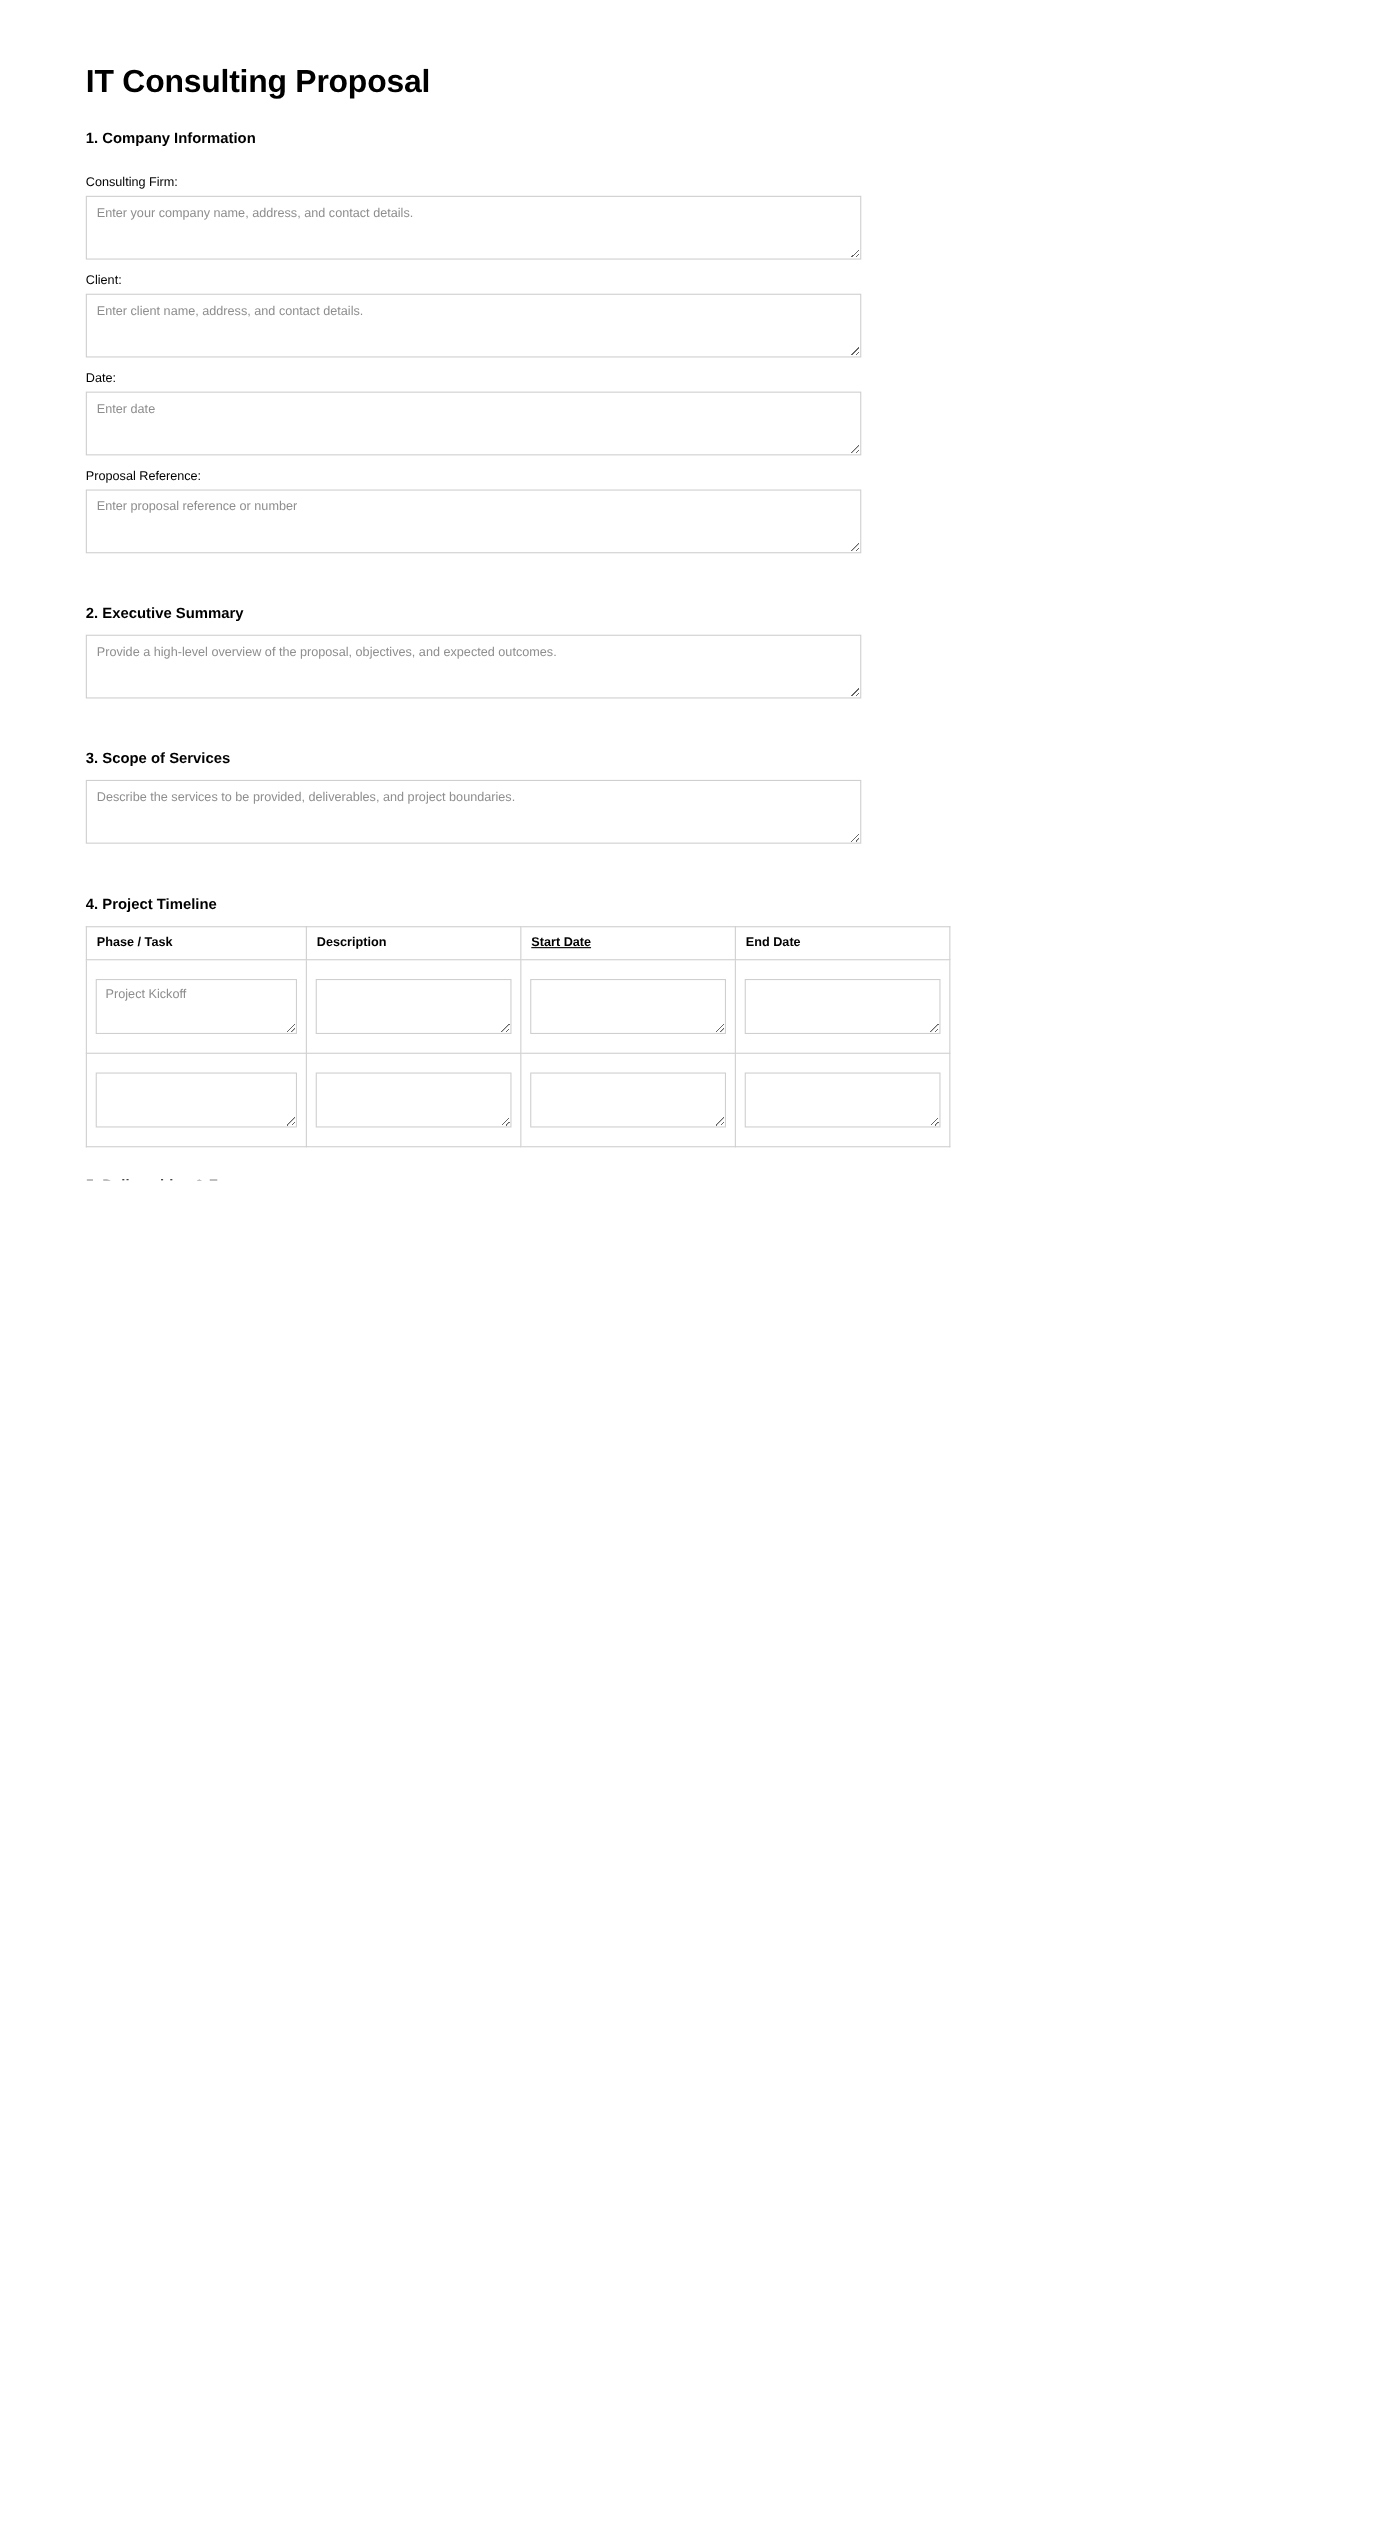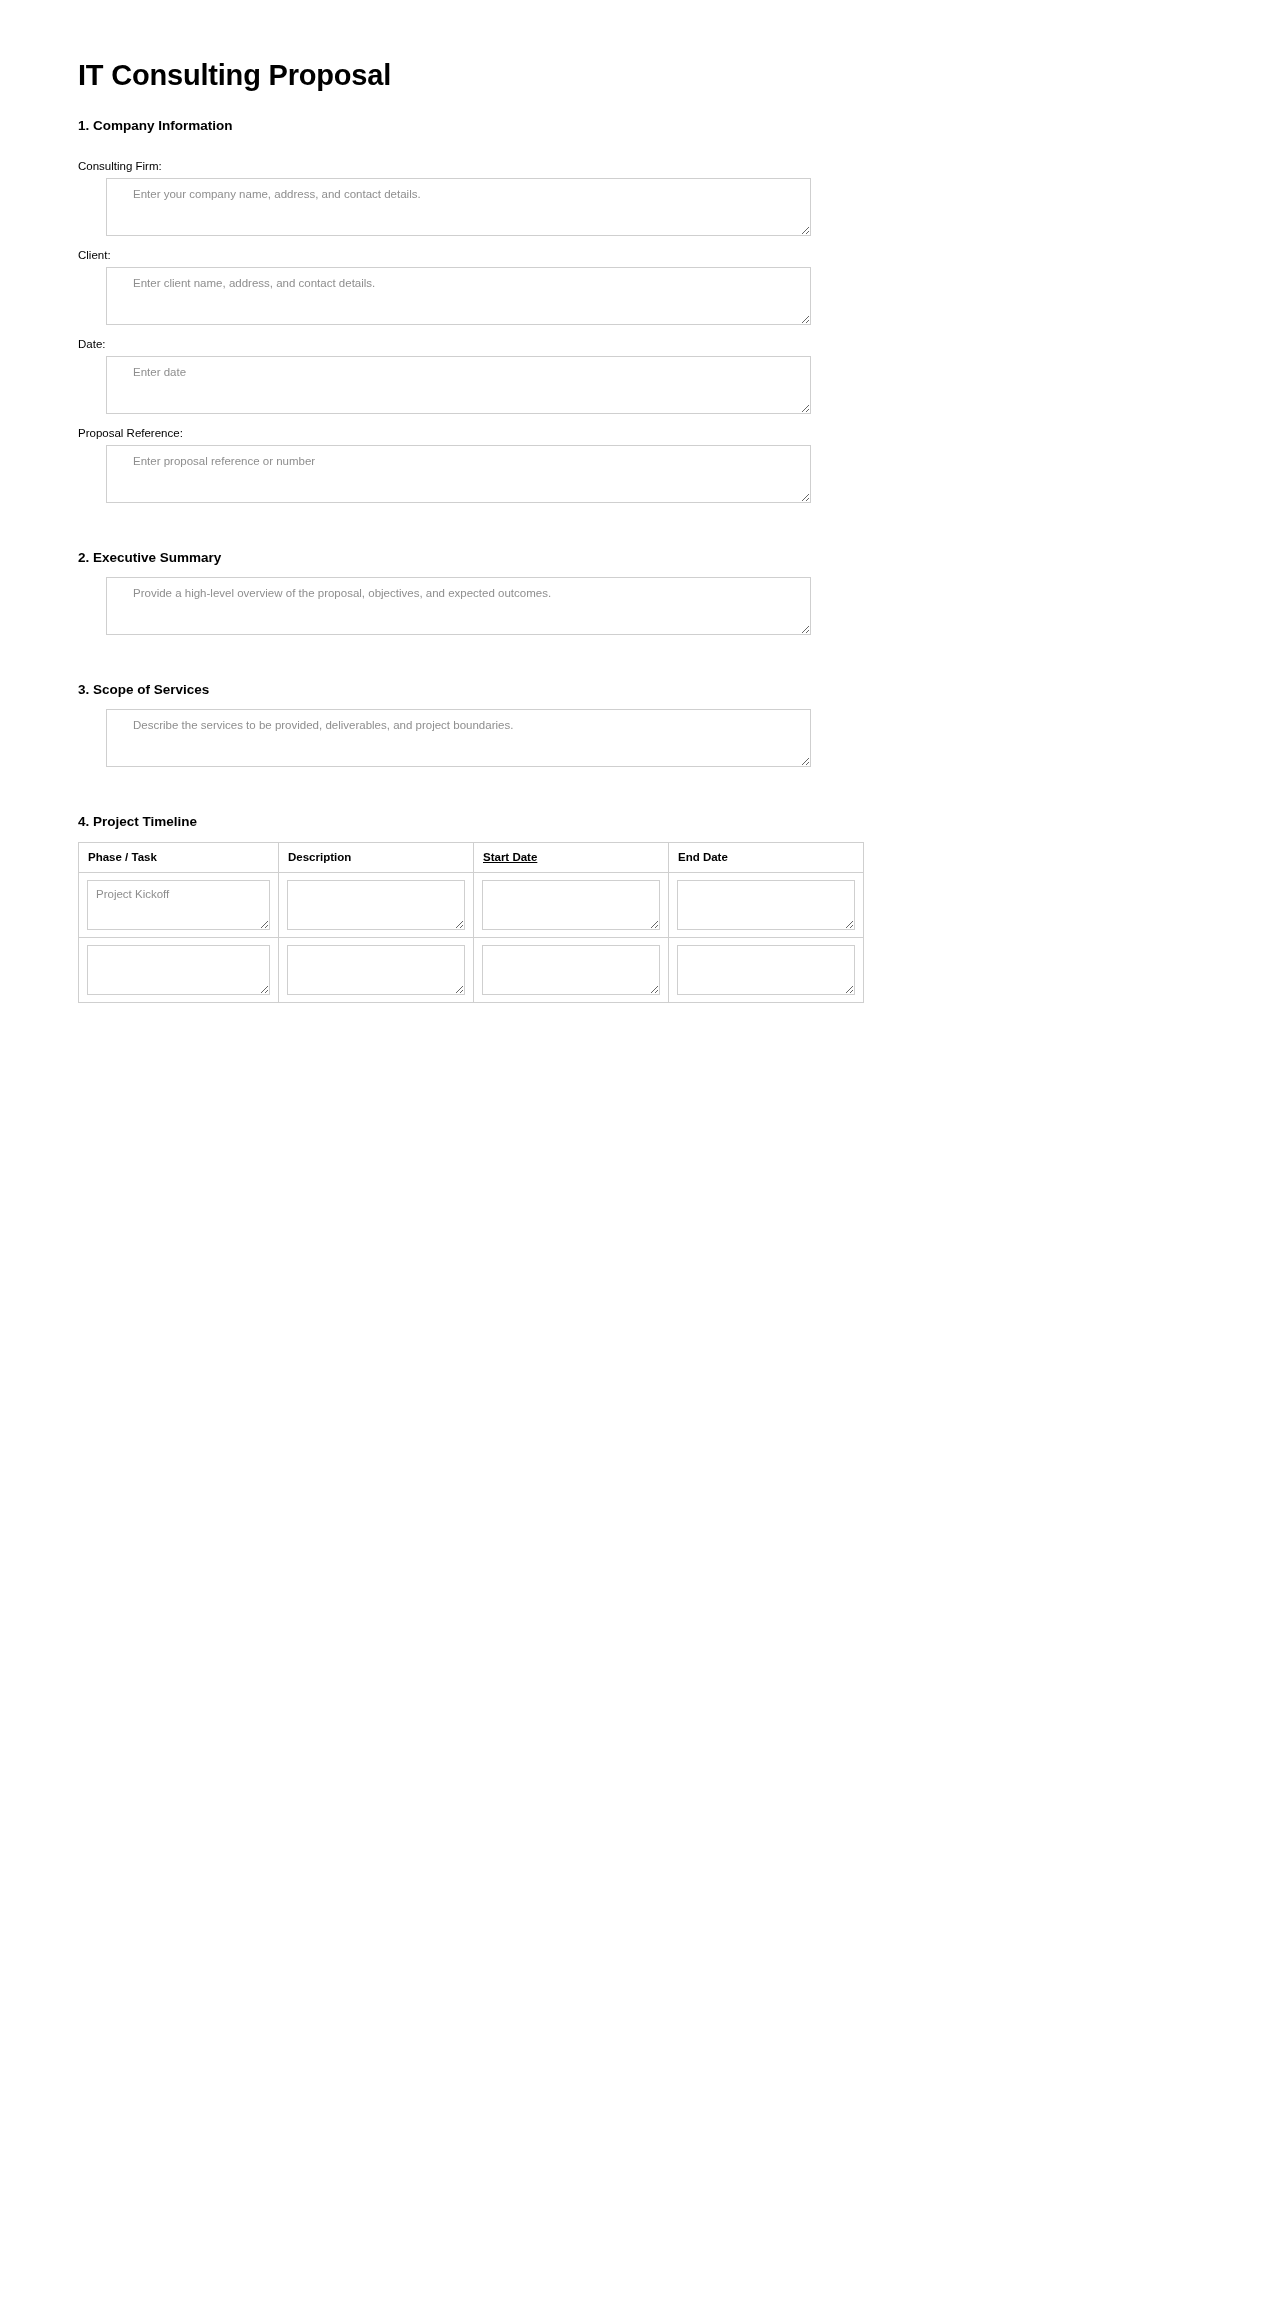--- a/index.html
+++ b/index.html
@@ -57,25 +57,24 @@
   .ta {
     box-sizing: border-box;
     display: block;
     width: 705px;
     border: 1px solid #cfcfcf;
     background: #ffffff;
     font-family: "Liberation Sans", sans-serif;
     font-size: 11.5px;
     line-height: 15px;
     color: #333333;
-    padding: 8px 26px;
+    padding: 8px 9px;
     outline: none;
     overflow: hidden;
     resize: vertical;
-    margin-left: 28px;
   }
   .ta::placeholder { color: #8e8e8e; opacity: 1; }
   .ta.h-small { height: 58px; }
   .ta.h-block { height: 58px; }
   .block-gap { margin-top: 10px; }
 
   table.timeline {
     border-collapse: collapse;
     width: 705px;
     margin-top: 11px;
@@ -87,21 +86,21 @@
     font-weight: bold;
     text-align: left;
     padding: 7px 9px;
     line-height: 15px;
     background: #ffffff;
     color: #000000;
     margin-top: 40px;
   }
   table.timeline td {
     border: 1px solid #cfcfcf;
-    padding: 7px 8px;
+    padding: 17px 8px;
     vertical-align: top;
     background: #ffffff;
   }
   table.timeline td .cell-ta {
     box-sizing: border-box;
     display: block;
     width: 100%;
     height: 50px;
     border: 1px solid #cfcfcf;
     font-family: "Liberation Sans", sans-serif;

